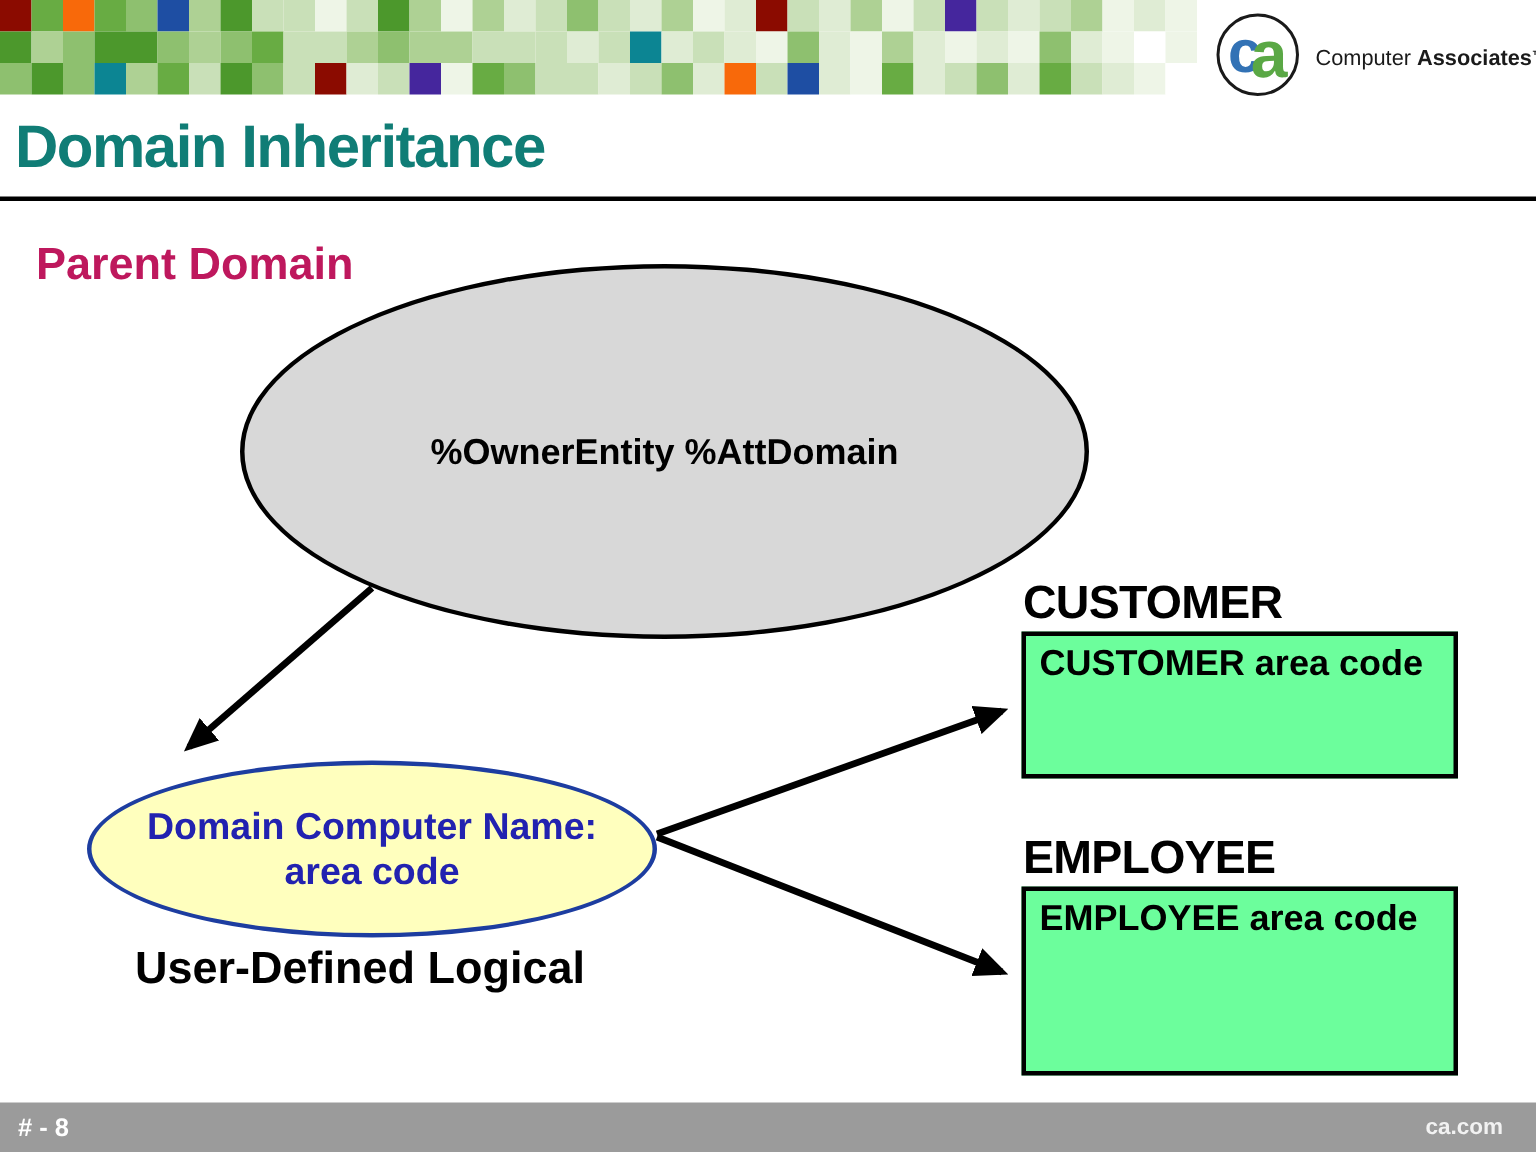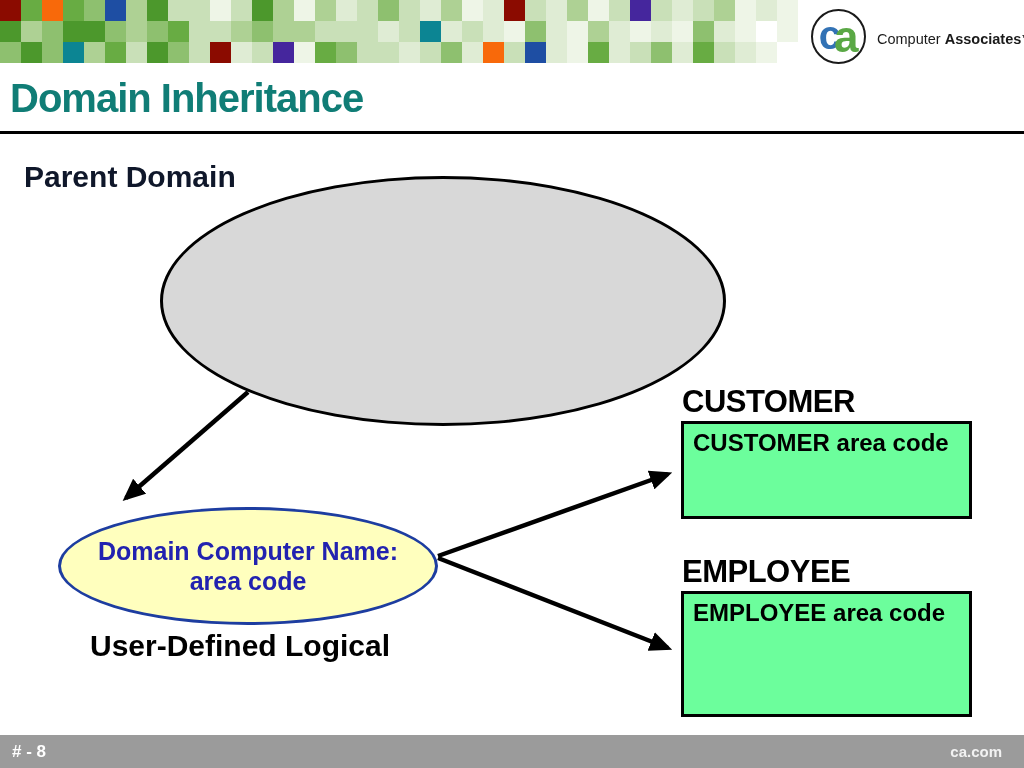--- a/index.html
+++ b/index.html
@@ -19,21 +19,21 @@
   .logo-c{font-size:40px;font-weight:bold;color:var(--logo-c);line-height:1;margin-top:-4px;}
   .logo-a{font-size:44px;font-weight:bold;color:var(--logo-a);line-height:1;margin-left:-7px;}
   .brand-text{position:absolute;left:877px;top:31px;font-size:14.5px;color:#1a1a1a;white-space:nowrap;}
   .brand-text .bold{font-weight:bold;}
   .brand-text .tm{font-size:9px;vertical-align:3px;font-weight:bold;}
   
   .slide-title{position:absolute;left:10px;top:76px;font-size:40px;font-weight:bold;
     color:var(--title);letter-spacing:-1px;}
   .title-rule{position:absolute;left:0;top:131px;width:1024px;height:2.5px;background:#000;}
   
-  .parent-label{position:absolute;left:24px;top:160px;font-size:30px;font-weight:bold;color:#0f172a;}
+  .parent-label{position:absolute;left:24px;top:160px;font-size:30px;font-weight:bold;color:#be185d;}
   .child-label{position:absolute;left:30px;top:629px;width:420px;text-align:center;
     font-size:30px;font-weight:bold;color:#000;}
   .entity-label{position:absolute;font-size:31px;font-weight:bold;color:#000;letter-spacing:-0.5px;}
   .customer-label{left:682px;top:384px;}
   .employee-label{left:682px;top:554px;}
   
   .parent-ellipse{position:absolute;left:160px;top:176px;width:566px;height:250px;
     background:var(--parent-fill);border:3px solid #000;border-radius:50%;
     display:flex;flex-direction:column;align-items:center;justify-content:center;
     box-sizing:border-box;text-align:center;}
@@ -182,20 +182,21 @@
   <span class="logo-a">a</span>
 </div>
 <div class="brand-text"><span>Computer</span>&nbsp;<span class="bold">Associates</span><span class="tm">™</span></div>
 
 <div class="slide-title">Domain Inheritance</div>
 <div class="title-rule"></div>
 
 <div class="parent-label">Parent Domain</div>
 
 <div class="parent-ellipse">
+  <div class="l3">%OwnerEntity %AttDomain</div>
 </div>
 
 <svg id="arrows" viewBox="0 0 1024 768">
   <defs>
     <marker id="ah" markerWidth="5" markerHeight="4.4" refX="4" refY="2.2" orient="auto">
       <path d="M0,0 L5,2.2 L0,4.4 z" fill="#000"></path>
     </marker>
   </defs>
   <line x1="248" y1="392" x2="126" y2="498" stroke="#000" stroke-width="4.5" marker-end="url(#ah)"></line>
   <line x1="438" y1="556" x2="668" y2="474" stroke="#000" stroke-width="4.5" marker-end="url(#ah)"></line>

